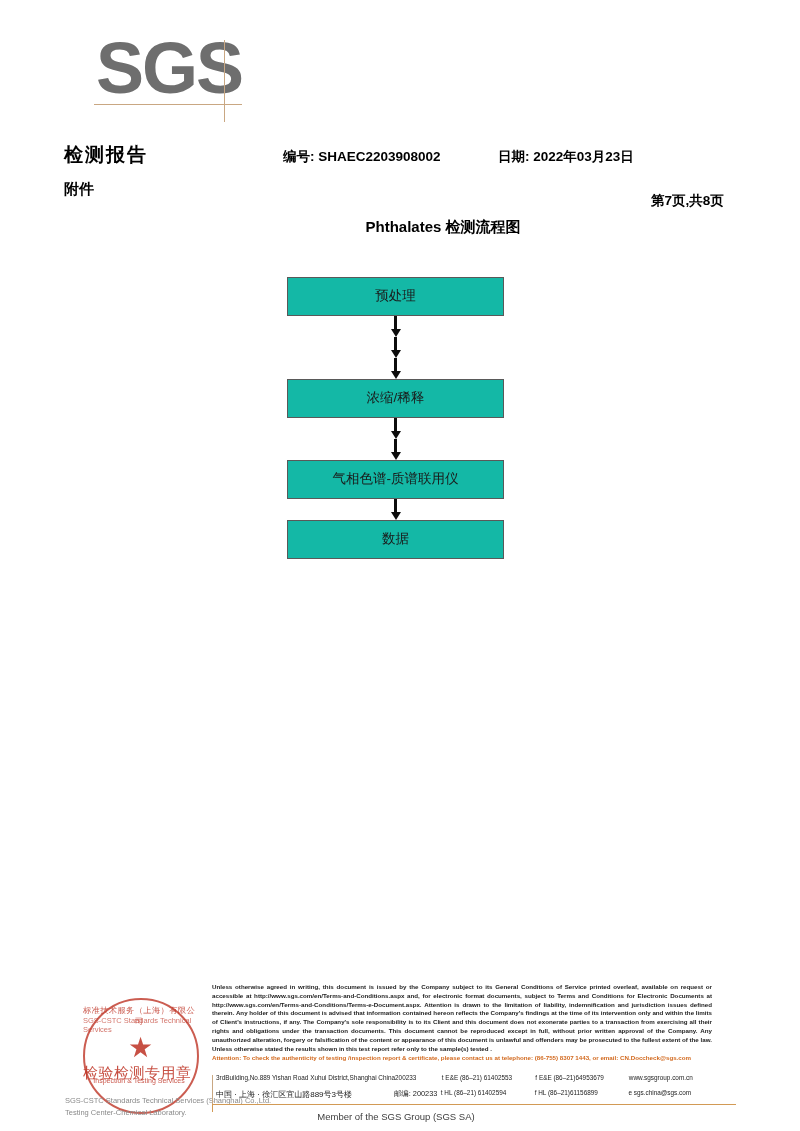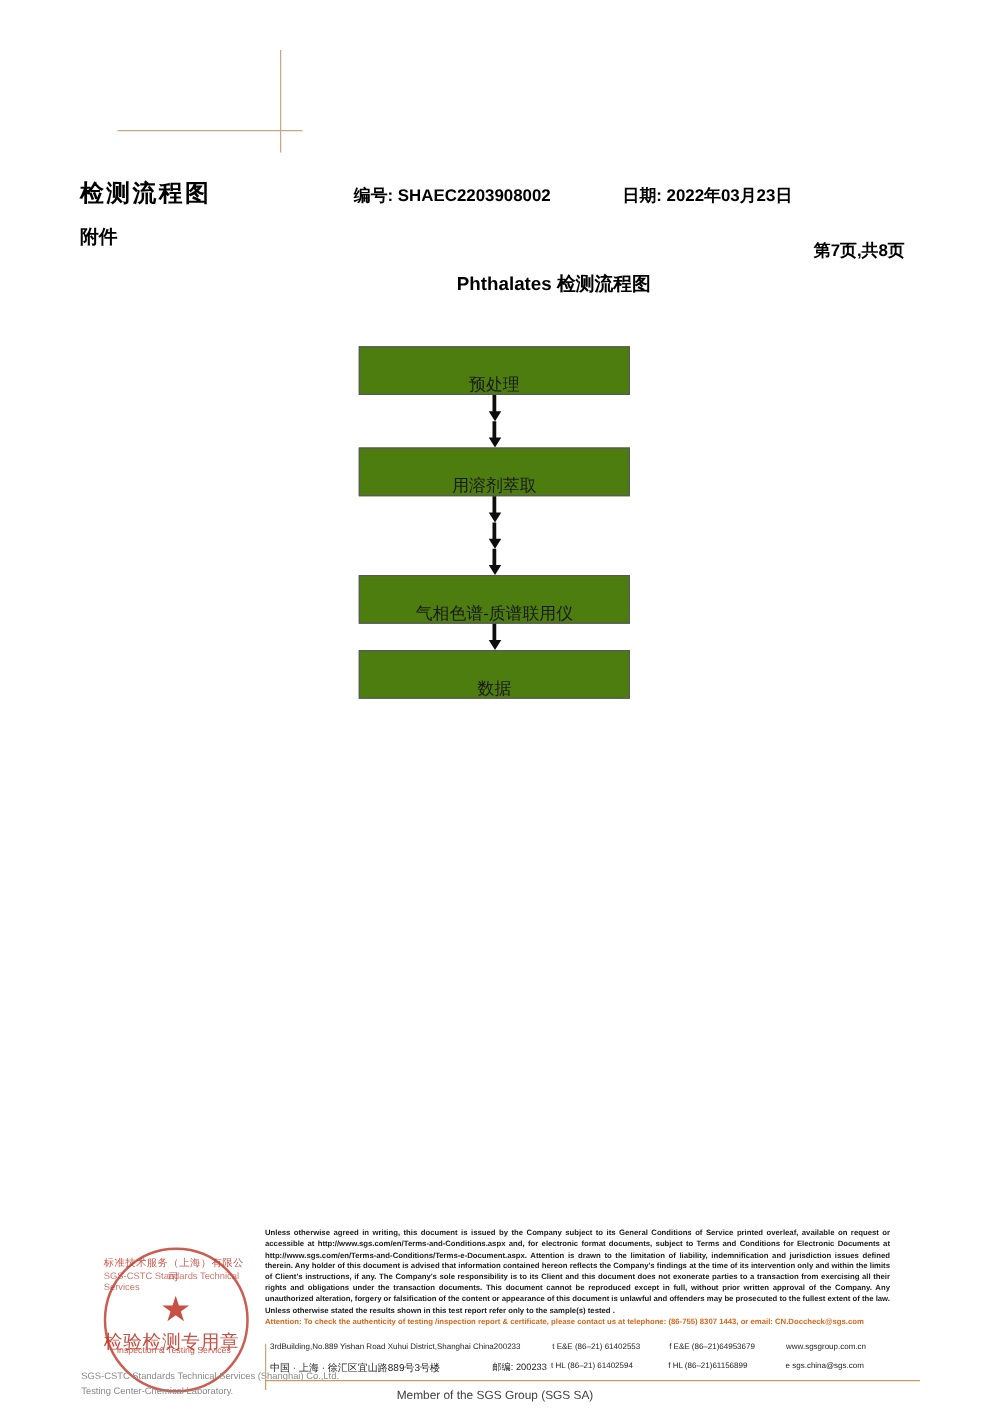--- a/index.html
+++ b/index.html
@@ -110,23 +110,23 @@
     left: 287px;
     top: 277px;
     width: 217px;
   }
   .flow-node {
     position: relative;
     box-sizing: border-box;
     width: 217px;
     height: 39px;
     border: 1.2px solid #595959;
-    background: #4d7c0f;
+    background: #14b8a6;
     display: flex;
-    align-items: flex-end;
+    align-items: center;
     justify-content: center;
   }
   .flow-node span {
     font-size: 13.5px;
     line-height: 1;
     position: relative;
     top: -1px;
     color: #1a1a1a;
   }
   .flow-arrow {
@@ -323,25 +323,26 @@
     text-align: center;
     font-size: 9.5px;
     color: #3d3d3d;
     padding-left: 28px;
   }
 </style>
 </head>
 <body>
 
 <div class="logo-wrap">
+  <div class="logo-text">SGS</div>
   <div class="logo-rule-h"></div>
   <div class="logo-rule-v"></div>
 </div>
 
-<div class="hdr-title">检测流程图</div>
+<div class="hdr-title">检测报告</div>
 <div class="hdr-sub">附件</div>
 <div class="hdr-no">编号: SHAEC2203908002</div>
 <div class="hdr-date">日期: 2022年03月23日</div>
 <div class="hdr-page">第7页,共8页</div>
 
 <div class="flow-title">Phthalates 检测流程图</div>
 
 <div class="flow">
 
   <div class="flow-node">
@@ -350,28 +351,28 @@
   <div class="flow-arrow">
     <div class="shaft"></div>
       <div class="head"></div>
   </div>
 
   <div class="flow-arrow">
     <div class="shaft"></div>
       <div class="head"></div>
   </div>
 
+  <div class="flow-arrow">
+    <div class="shaft"></div>
+      <div class="head"></div>
+  </div>
+
   <div class="flow-node">
-    <span>用溶剂萃取</span>
-  </div>
-  <div class="flow-arrow">
-    <div class="shaft"></div>
-      <div class="head"></div>
-  </div>
-
+    <span>浓缩/稀释</span>
+  </div>
   <div class="flow-arrow">
     <div class="shaft"></div>
       <div class="head"></div>
   </div>
 
   <div class="flow-arrow">
     <div class="shaft"></div>
       <div class="head"></div>
   </div>
 

